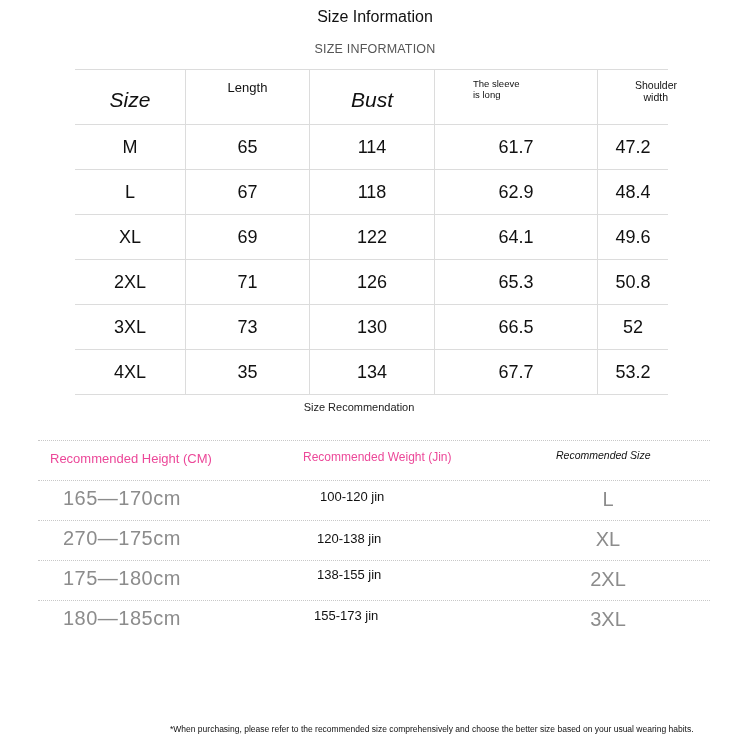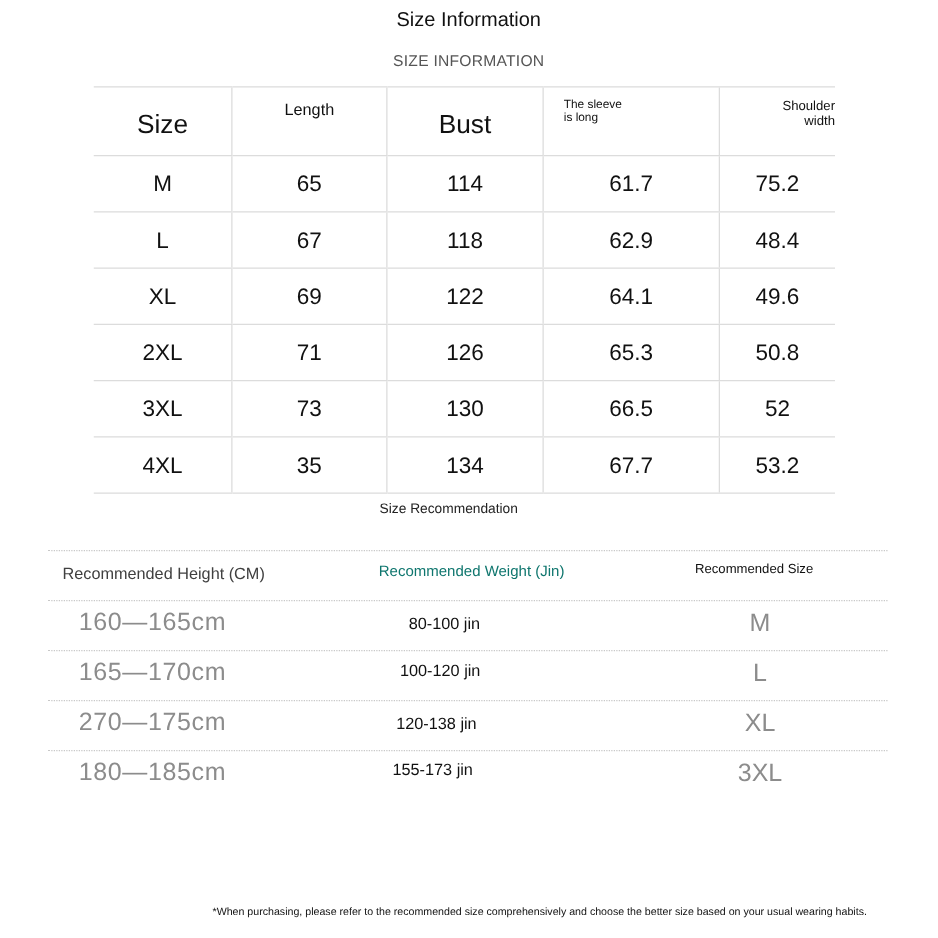--- a/index.html
+++ b/index.html
@@ -3,32 +3,32 @@
 <meta charset="utf-8">
 <style>
   html, body { margin:0; padding:0; background:#ffffff; }
   body { width:750px; height:750px; position:relative; overflow:hidden; font-family:"Liberation Sans", sans-serif; color:#111; }
   .title { position:absolute; top:8px; left:0; width:750px; text-align:center; font-size:16px; color:#111; }
   .subtitle { position:absolute; top:42px; left:0; width:750px; text-align:center; font-size:12.5px; color:#555; letter-spacing:0.2px; }
   .size-table { position:absolute; left:75px; top:69px; width:593px; border-collapse:collapse; table-layout:fixed; }
   .size-table td, .size-table th { border-top:1px solid #dcdcdc; border-bottom:1px solid #dcdcdc; height:44px; padding:0; text-align:center; font-weight:normal; font-size:18px; color:#111; }
   .size-table td + td, .size-table th + th { border-left:1px solid #dcdcdc; }
   .size-table th { height:44px; vertical-align:middle; }
-  .size-table th.big { font-size:21px; padding-top:6px; }
+  .size-table th.big { font-size:21px; padding-top:6px;font-style:italic; }
   .size-table th.mid { font-size:13px; vertical-align:top; padding-top:10px; }
-  .size-table th.small { font-size:9.5px; text-align:left; vertical-align:top; padding-top:8px; padding-left:16px; line-height:11px; }
+  .size-table th.small { font-size:9.5px; text-align:left; vertical-align:top; padding-top:8px; padding-left:38px; line-height:11px; }
   .size-table th.small2 { font-size:10.5px; text-align:right; vertical-align:top; padding-top:9px; padding-left:37px; line-height:12px; }
   .rec-title { position:absolute; top:401px; left:0; width:718px; text-align:center; font-size:11px; color:#222; }
   .rec { position:absolute; left:38px; top:440px; width:672px; }
   .rec-row { position:relative; height:39px; border-top:1px dotted #c8c8c8; }
   .rec-row.last { border-bottom:1px dotted #c8c8c8; }
   .rec-row span { position:absolute; }
-  .rh-h { left:12px; top:10px; font-size:13px; color:#404040; }
-  .rh-w { left:265px; top:9px; font-size:12px; color:#0f766e; }
-  .rh-s { left:518px; top:8px; font-size:10.5px; color:#111; }
+  .rh-h { left:12px; top:10px; font-size:13px; color:#ec4899; }
+  .rh-w { left:265px; top:9px; font-size:12px; color:#ec4899; }
+  .rh-s { left:518px; top:8px; font-size:10.5px; color:#111;font-style:italic; }
   .r-h { left:25px; top:6px; font-size:20px; color:#8c8c8c; letter-spacing:0.5px; }
   .r-w { left:288px; top:10px; font-size:13px; color:#111; }
   .r-s { left:520px; width:100px; text-align:center; top:7px; font-size:20px; color:#8c8c8c; }
   .note { position:absolute; top:724px; left:170px; font-size:8.5px; color:#111; white-space:nowrap; }
 </style>
 </head>
 <body>
 
 <div class="title">Size Information</div>
 <div class="subtitle">SIZE INFORMATION</div>
@@ -40,21 +40,21 @@
     <th class="mid" style="width:123px">Length</th>
     <th class="big" style="width:124px">Bust</th>
     <th class="small" style="width:124px"><span>The sleeve</span><br><span>is long</span></th>
     <th class="small2"><span>Shoulder</span><br><span>width</span></th>
   </tr>
   <tr>
     <td>M</td>
     <td>65</td>
     <td>114</td>
     <td>61.7</td>
-    <td>75.2</td>
+    <td>47.2</td>
   </tr>
   <tr>
     <td>L</td>
     <td>67</td>
     <td>118</td>
     <td>62.9</td>
     <td>48.4</td>
   </tr>
   <tr>
     <td>XL</td>
@@ -89,33 +89,33 @@
 
 <div class="rec-title">Size Recommendation</div>
 
 <div class="rec">
   <div class="rec-row">
     <span class="rh-h">Recommended Height (CM)</span>
     <span class="rh-w">Recommended Weight (Jin)</span>
     <span class="rh-s">Recommended Size</span>
   </div>
   <div class="rec-row">
-    <span class="r-h">160—165cm</span>
-    <span class="r-w" style="left:289px">80-100 jin</span>
-    <span class="r-s">M</span>
-  </div>
-  <div class="rec-row">
     <span class="r-h">165—170cm</span>
     <span class="r-w" style="left:282px; top:8px">100-120 jin</span>
     <span class="r-s">L</span>
   </div>
   <div class="rec-row">
     <span class="r-h">270—175cm</span>
     <span class="r-w" style="left:279px">120-138 jin</span>
     <span class="r-s">XL</span>
+  </div>
+  <div class="rec-row">
+    <span class="r-h">175—180cm</span>
+    <span class="r-w" style="left:279px; top:6px">138-155 jin</span>
+    <span class="r-s">2XL</span>
   </div>
   <div class="rec-row">
     <span class="r-h">180—185cm</span>
     <span class="r-w" style="left:276px; top:7px">155-173 jin</span>
     <span class="r-s">3XL</span>
   </div>
 </div>
 
 <div class="note">*When purchasing, please refer to the recommended size comprehensively and choose the better size based on your usual wearing habits.</div>
 

